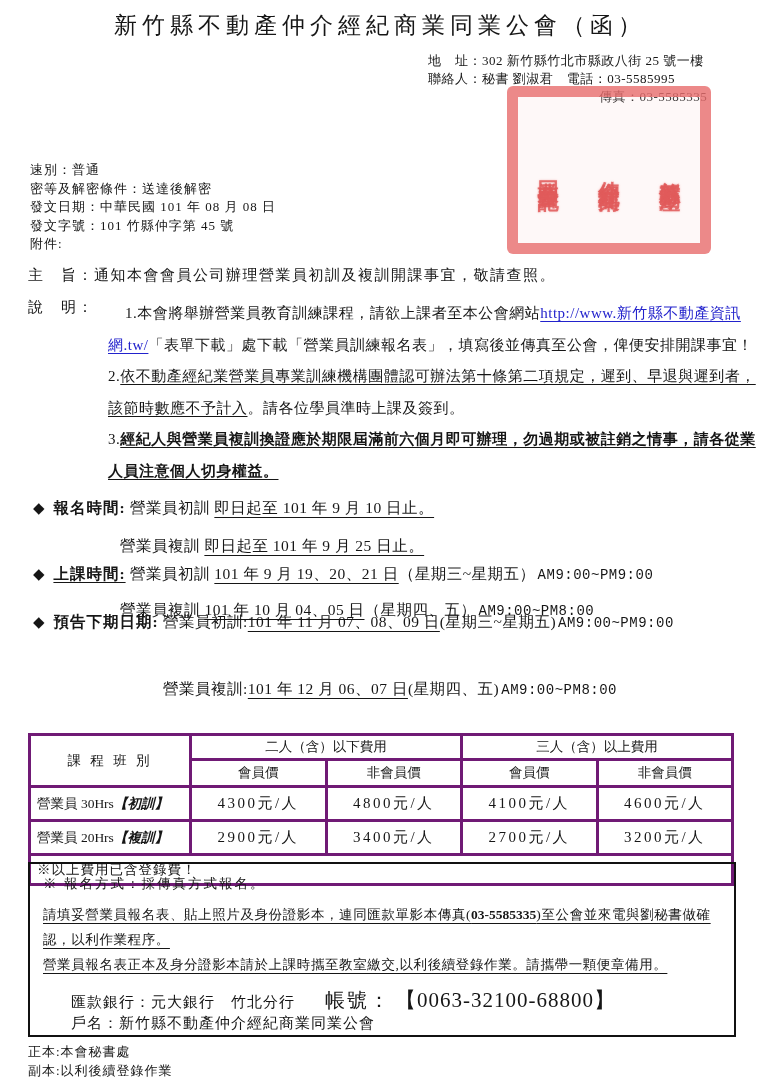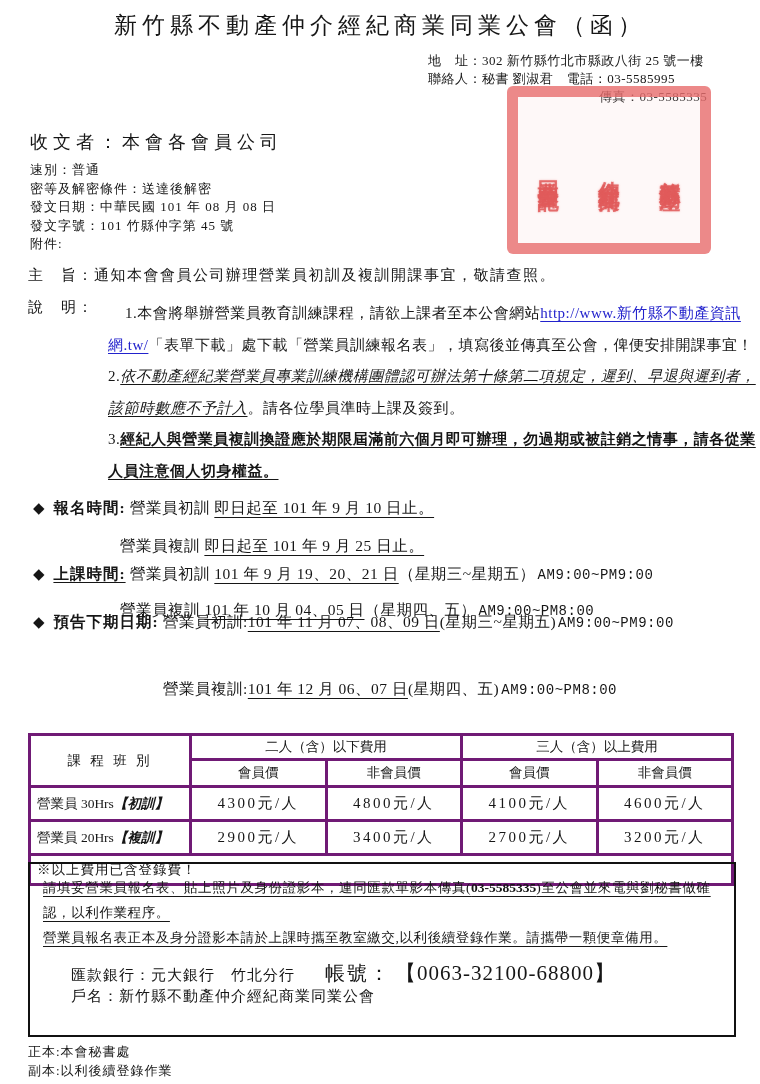--- a/index.html
+++ b/index.html
@@ -36,21 +36,21 @@
   
   .subject{position:absolute;top:266px;left:28px;font-size:15px;letter-spacing:1.5px;width:710px;}
   .desc-label{position:absolute;top:298px;left:28px;font-size:15px;letter-spacing:1.5px;}
   .desc-items{
     position:absolute;top:298px;left:100px;width:648px;
     font-size:15px;line-height:31.5px;letter-spacing:.5px;margin-left:8px;
   }
   .desc-items p{margin:0;}
   .desc-items p.first{text-indent:17px;}
   .link{color:#2222cc;text-decoration:underline;text-underline-offset:3px;cursor:pointer;}
-  .iu{font-style:italic;text-decoration:underline;text-underline-offset:3px;}
+  .iu{text-decoration:underline;text-underline-offset:3px;}
   .bu{font-weight:700;text-decoration:underline;text-underline-offset:3px;}
   
   .sec-line{position:absolute;left:33px;font-size:15.5px;white-space:nowrap;letter-spacing:.5px;}
   .sec-line .diamond{font-size:15px;margin-right:4px;}
   .sec-label{font-weight:700;letter-spacing:1px;}
   .sec-label.ul{text-decoration:underline;text-underline-offset:3px;}
   .u{text-decoration:underline;text-underline-offset:4px;}
   .mono{font-family:"Liberation Mono","DejaVu Sans Mono",monospace;font-size:14px;margin-left:2px;}
   .indent1{left:120px;}
   .indent2{left:163px;}
@@ -99,21 +99,20 @@
     <div>聯絡人：秘書 劉淑君　電話：03-5585995</div>
     <div class="fax">傳真：03-5585335</div>
   </div>
 
   <div class="seal">
     <span class="seal-col">新竹縣不動產</span>
     <span class="seal-col">仲介經紀商業</span>
     <span class="seal-col">同業公會圖記</span>
   </div>
 
-  <div class="recipient">收文者：本會各會員公司</div>
 
   <div class="meta">
     <div>速別：普通</div>
     <div>密等及解密條件：送達後解密</div>
     <div>發文日期：中華民國 101 年 08 月 08 日</div>
     <div>發文字號：101 竹縣仲字第 45 號</div>
     <div>附件:</div>
   </div>
 
   <div class="subject">
@@ -183,20 +182,21 @@
         <td class="val">2700元/人</td>
         <td class="val">3200元/人</td>
       </tr>
       <tr>
         <td class="foot" colspan="5">※以上費用已含登錄費！</td>
       </tr>
     </tbody>
   </table>
 
   <div class="reg-box">
+    <p class="method">※ 報名方式：採傳真方式報名。</p>
     <p class="uline"><span>請填妥營業員報名表、貼上照片及身份證影本，連同匯款單影本傳真(</span><b>03-5585335</b><span>)至公會並來電與劉秘書做確認，以利作業程序。</span></p>
     <p class="uline">營業員報名表正本及身分證影本請於上課時攜至教室繳交,以利後續登錄作業。請攜帶一顆便章備用。</p>
     <div class="bank-line">
       <span class="bank-branch">匯款銀行：元大銀行　竹北分行</span>
       <span class="acct-label">帳號：</span>
       <span class="acct-no">【0063-32100-68800】</span>
     </div>
     <p class="holder">戶名：新竹縣不動產仲介經紀商業同業公會</p>
   </div>
 

